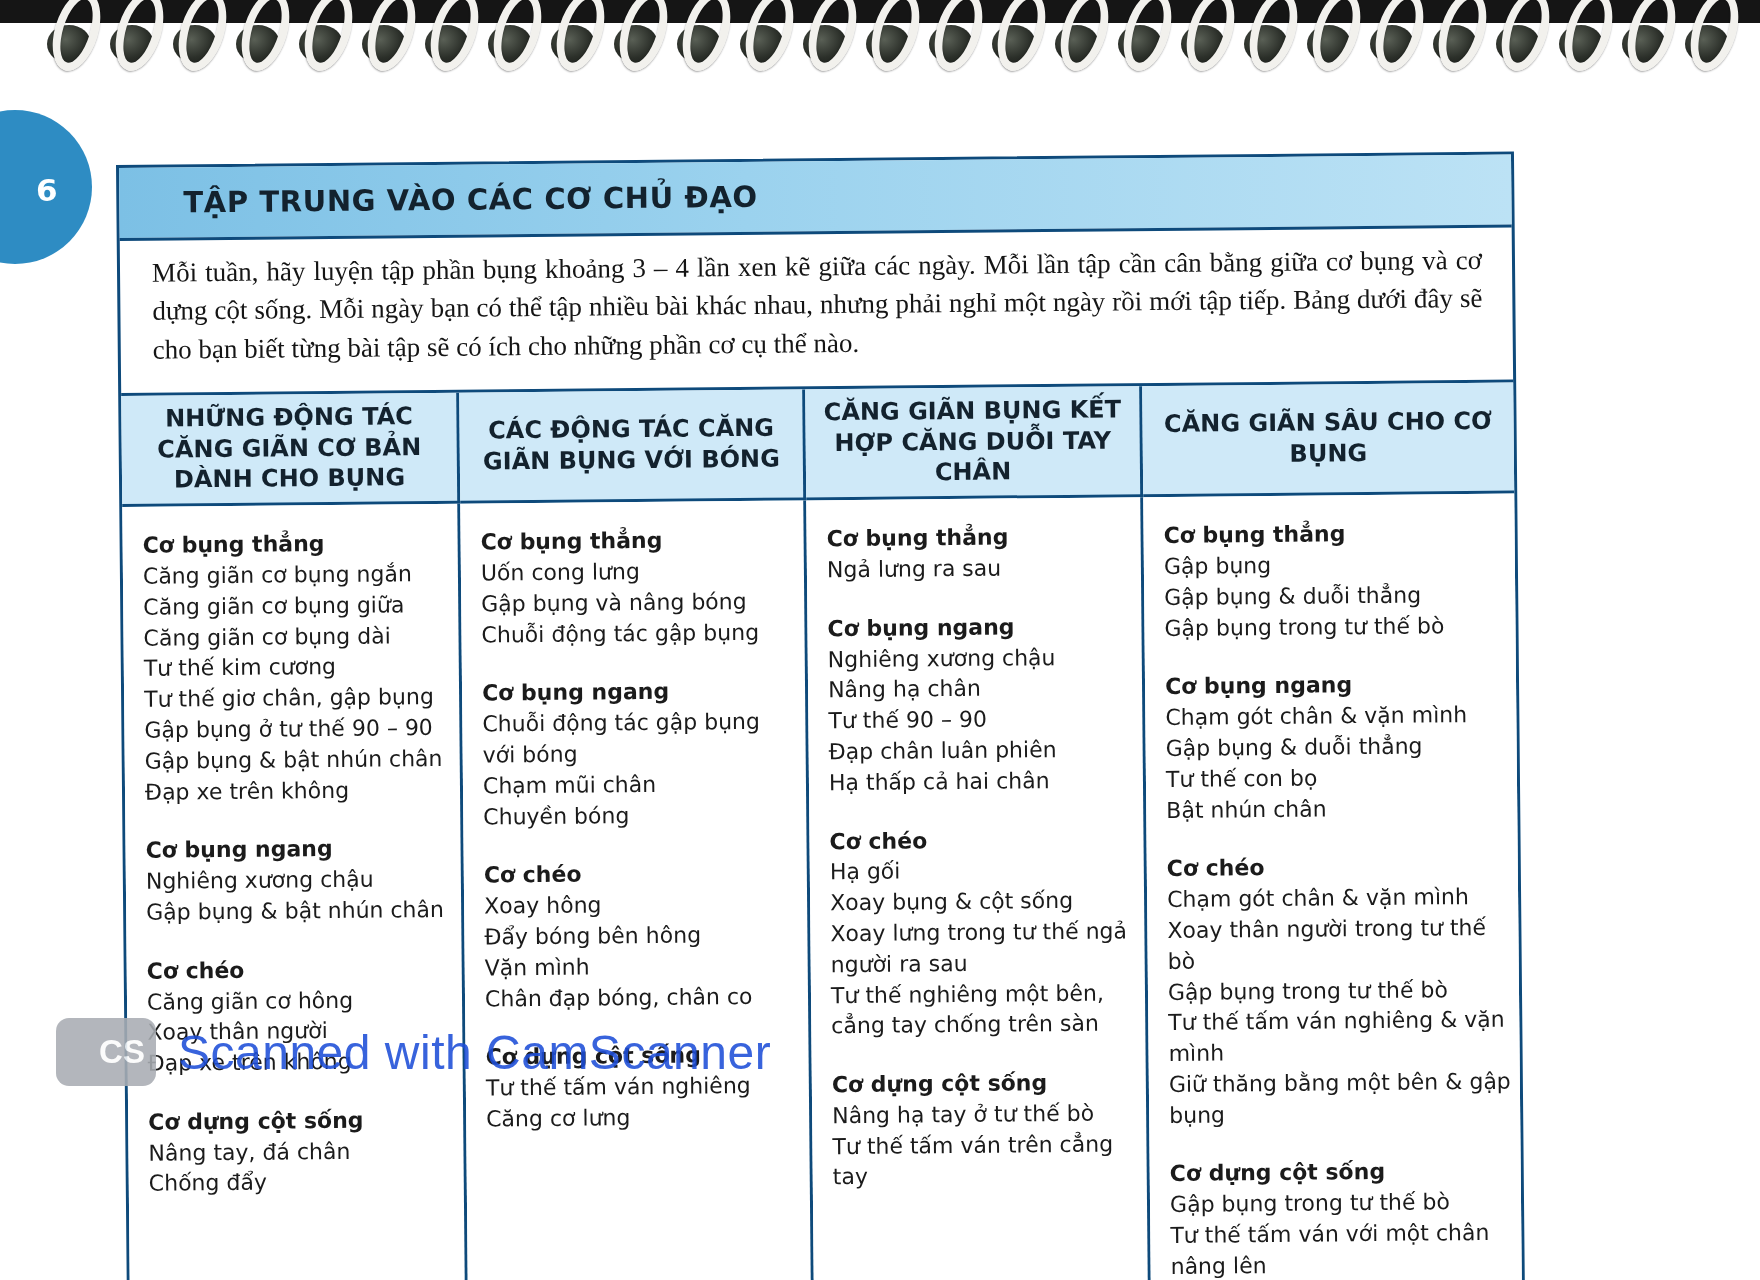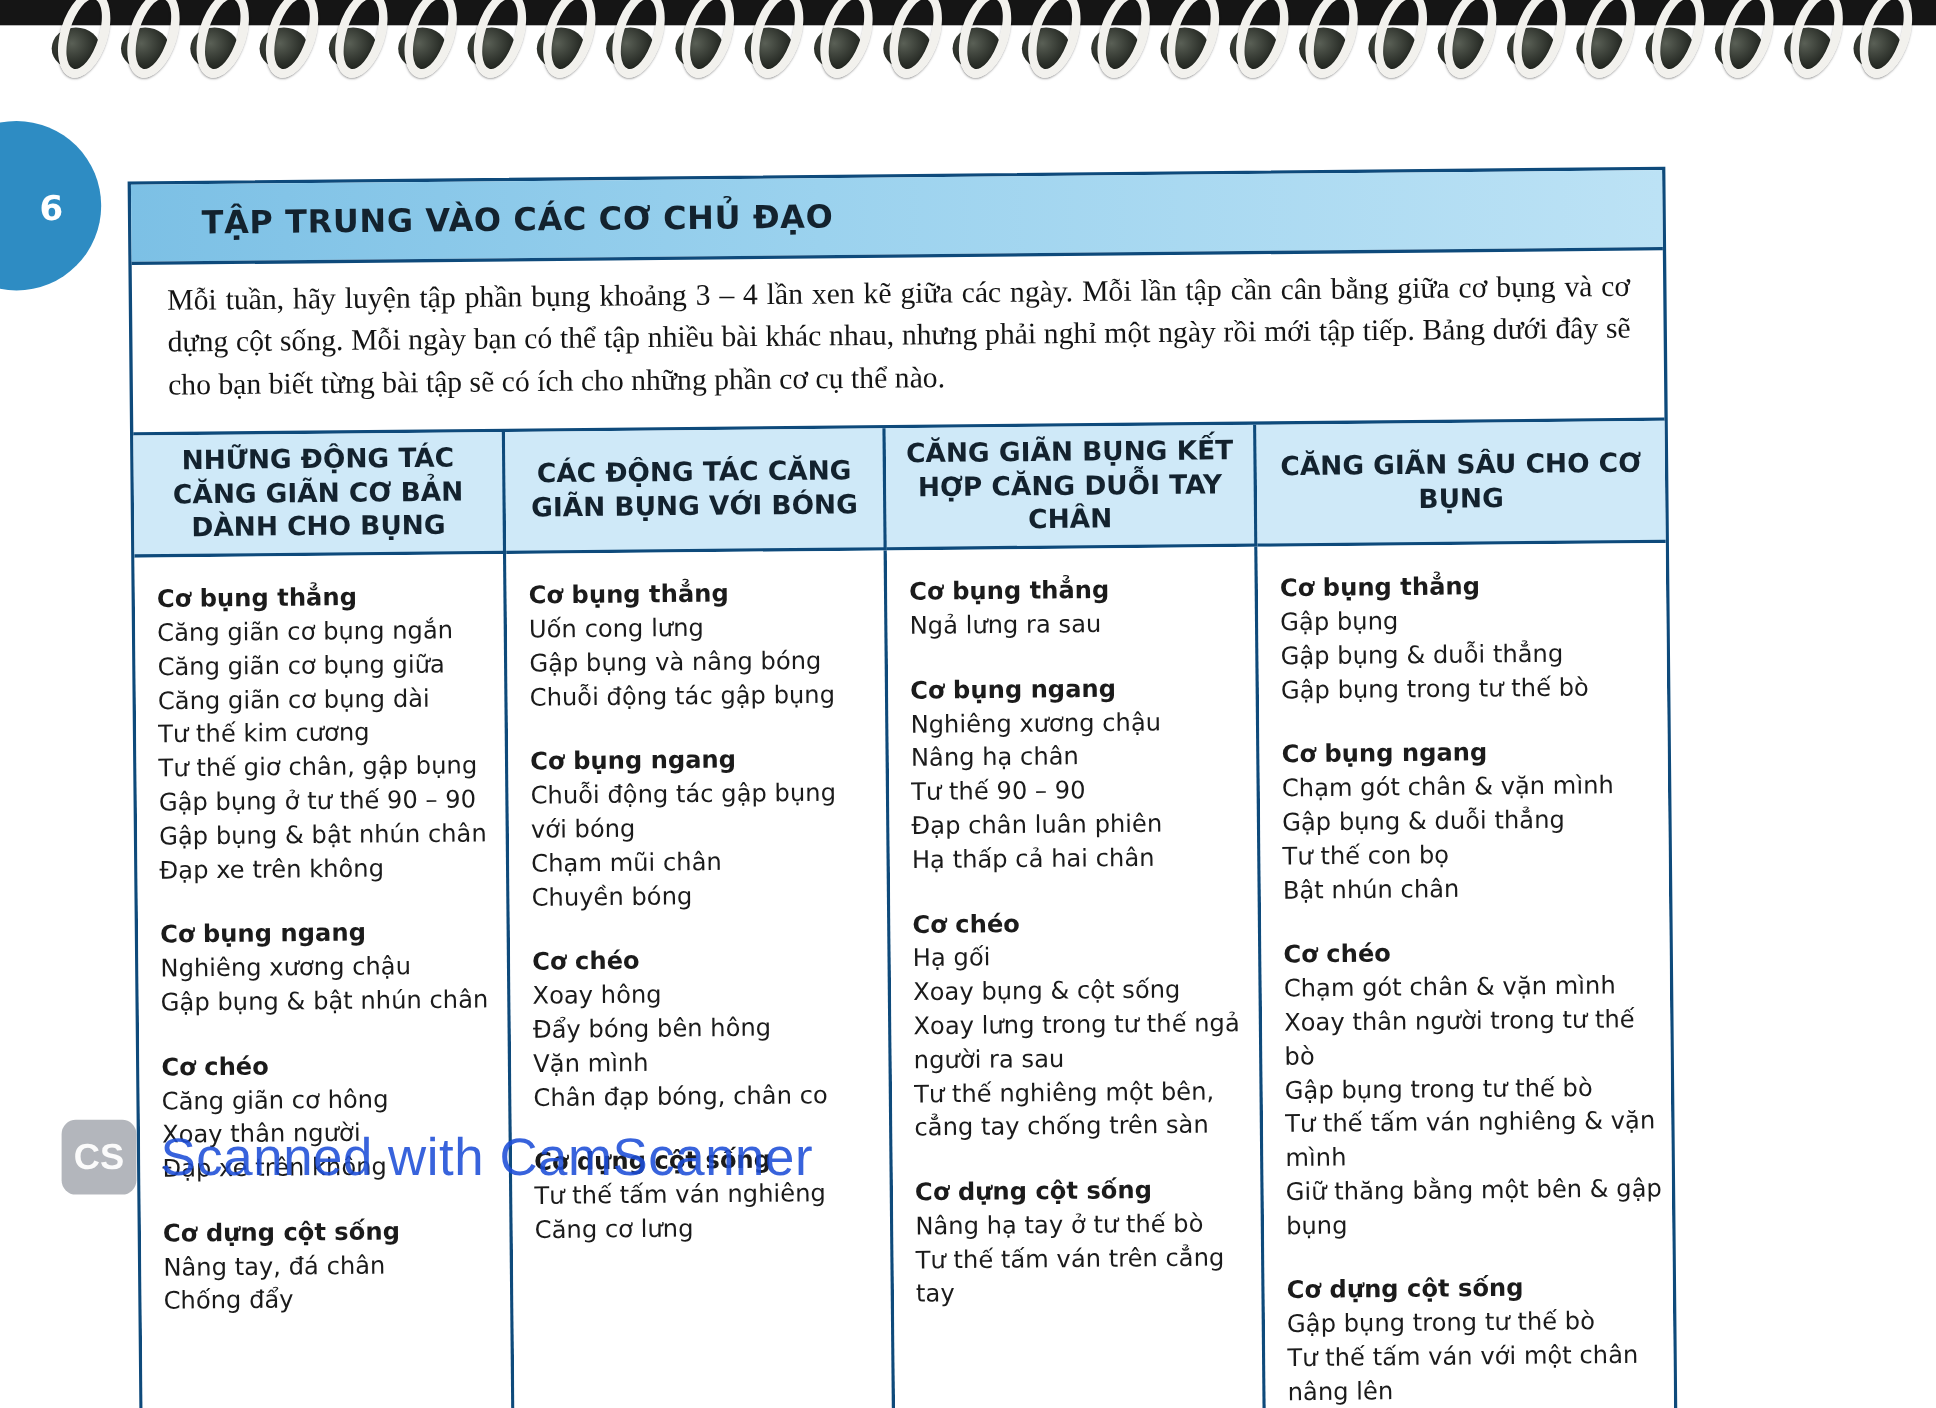--- a/index.html
+++ b/index.html
@@ -89,20 +89,21 @@
   
   .watermark{
     position:absolute;left:56px;top:1018px;z-index:50;
     display:flex;align-items:center;gap:22px;opacity:.88;
   }
   .wm-logo{
     width:68px;height:68px;border-radius:13px;background:#a9adb3;
     display:flex;align-items:center;justify-content:center;
     color:#fbfbfb;font-weight:bold;font-size:33px;
     font-family:"Liberation Sans",sans-serif;
+    padding-left:32px;
   }
   .wm-text{
     font-family:"Liberation Sans",sans-serif;
     font-size:48px;color:#1d4ed8;letter-spacing:.5px;
   }
 </style>
 </head>
 <body>
 
 <div class="binding">

